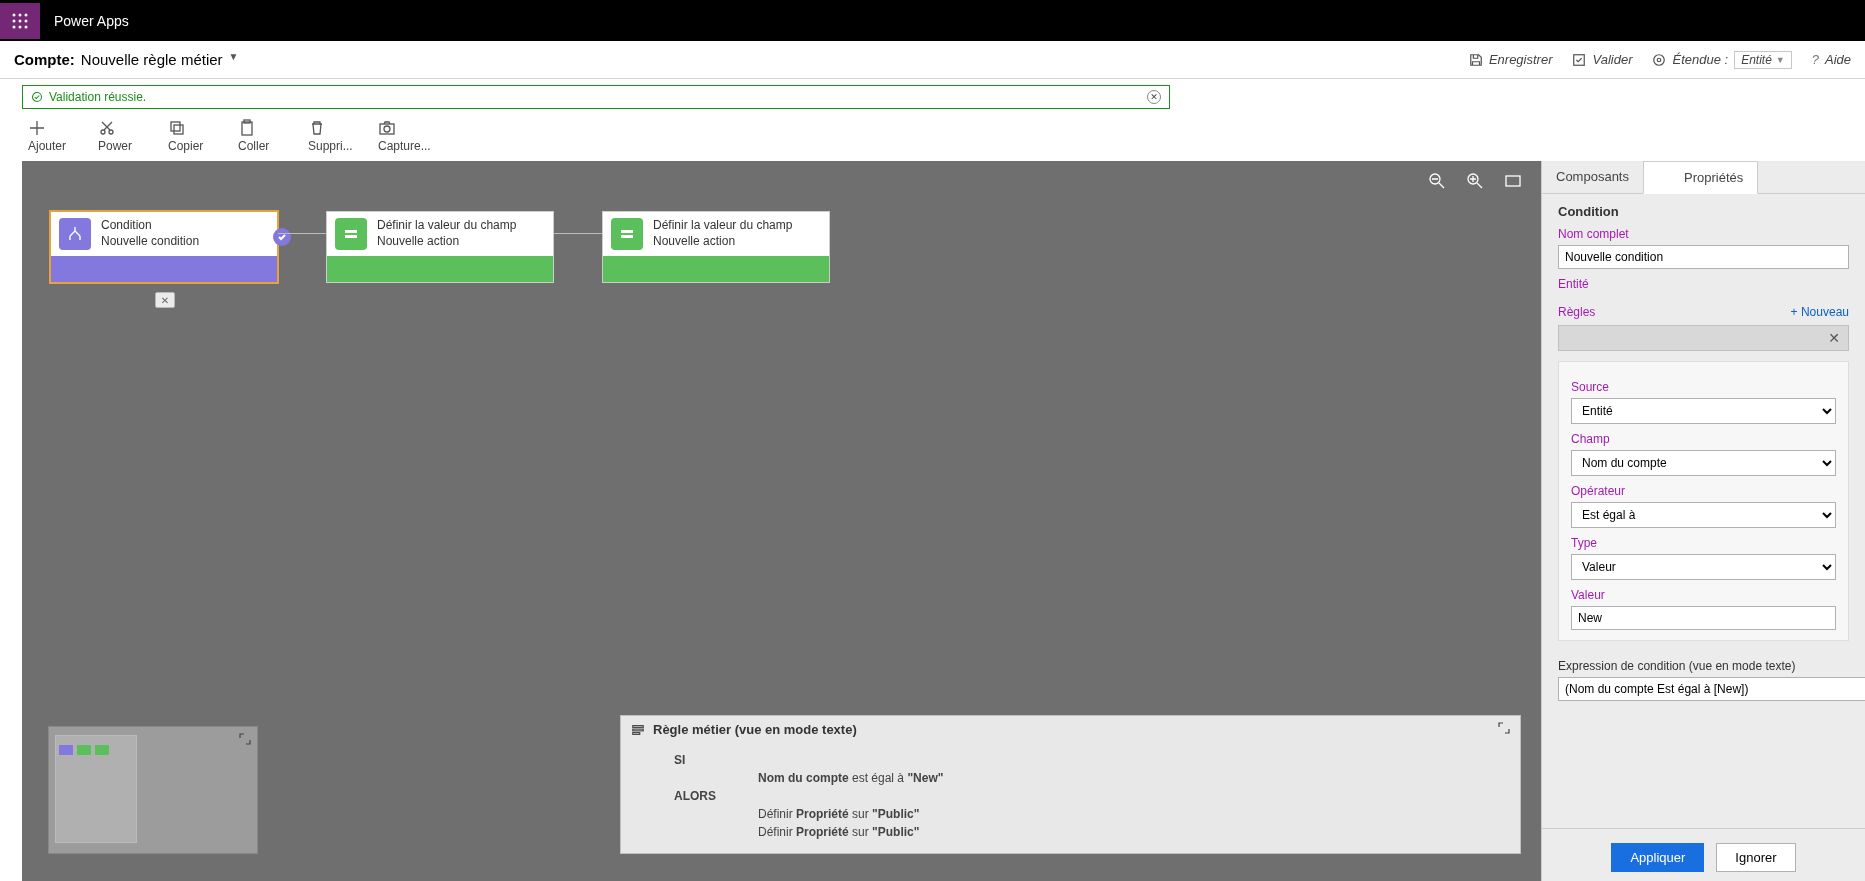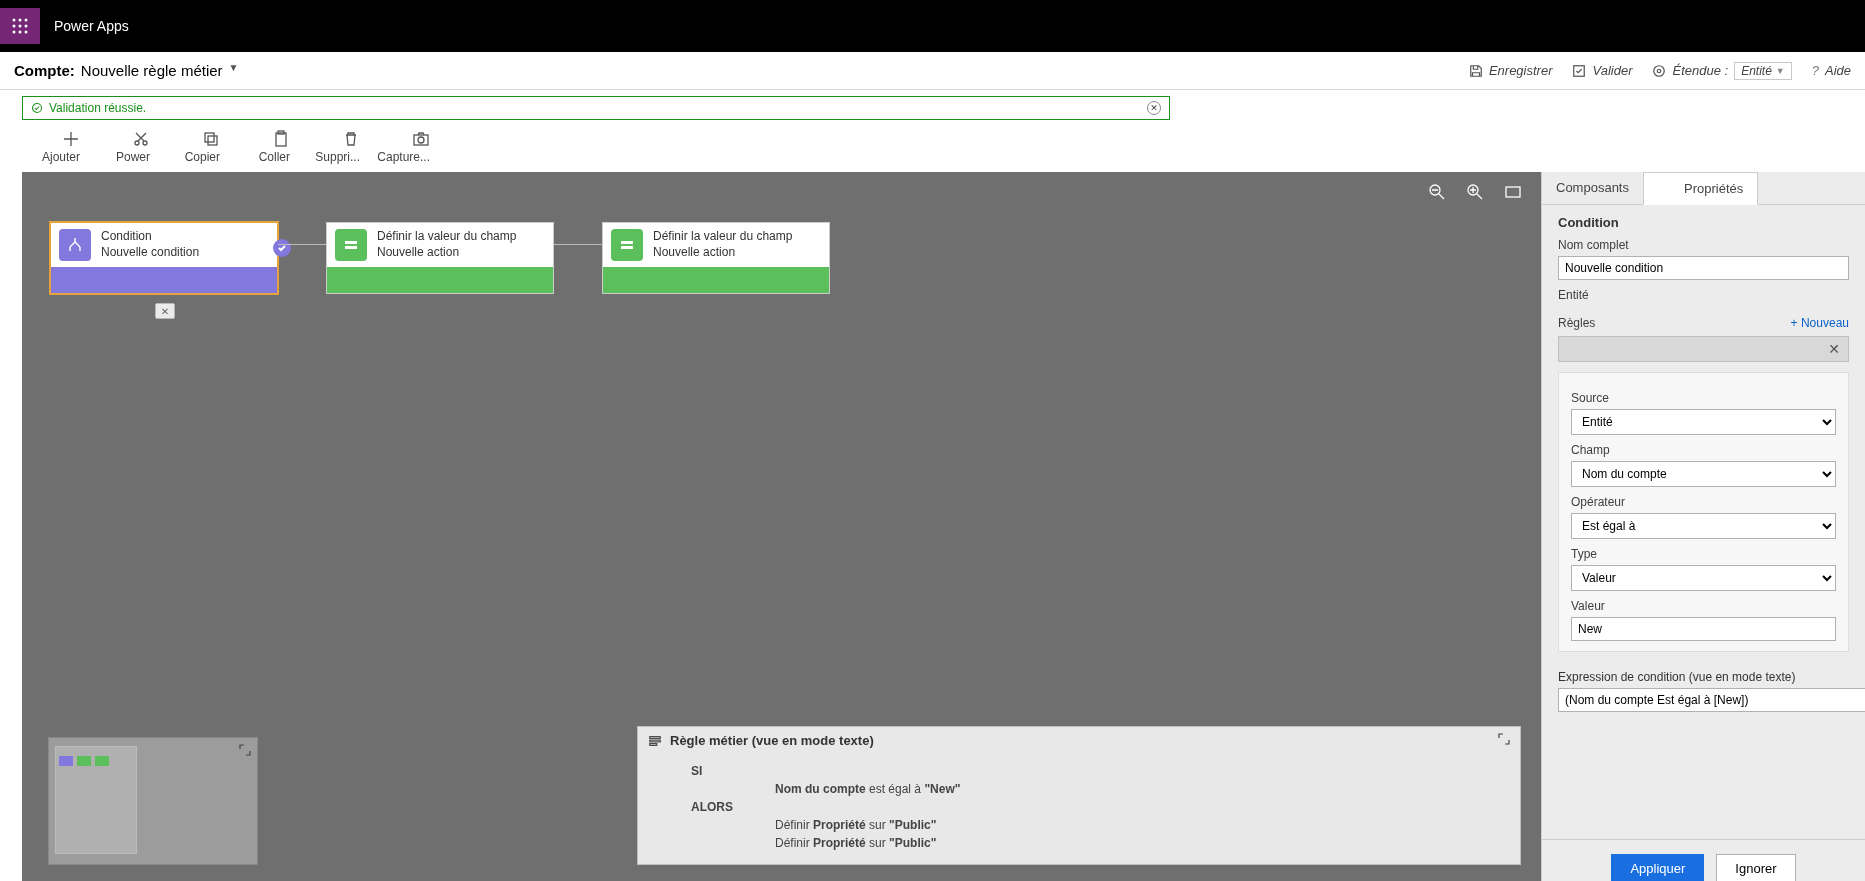--- a/index.html
+++ b/index.html
@@ -1,19 +1,19 @@
 <!DOCTYPE html>
 <html><head>
 <meta charset="utf-8">
 <style>
 * { box-sizing: border-box; margin: 0; padding: 0; font-family: "Segoe UI", Tahoma, sans-serif; }
 html, body { width: 1865px; height: 881px; overflow: hidden; background: #fff; }
 
 
-.topbar { height: 52px; background: #000; display: flex; align-items: center; }
+.topbar { height: 41px; background: #000; display: flex; align-items: center; }
 .waffle { width: 40px; height: 36px; background: #742774; display: flex; align-items: center; justify-content: center; cursor: pointer; }
 .waffle svg { width: 16px; height: 16px; fill: #fff; }
 .topbar-title { color: #fff; font-size: 14px; margin-left: 14px; }
 
 
 .breadcrumb-row { height: 38px; border-bottom: 1px solid #d6d6d6; display: flex; align-items: center; padding: 0 14px; }
 .crumb-label   { font-weight: 600; font-size: 15px; cursor: pointer; display: inline-flex; align-items: flex-start; gap: 6px; }
 .crumb-label .chev { font-size: 10px; color: #555; }
 .crumb-strong { font-weight: 400; }
 .top-actions { margin-left: auto; display: flex; align-items: center; gap: 20px; font-size: 13px; color: #444; font-style: italic; }
@@ -25,21 +25,21 @@
 
 .banner-wrap { padding: 6px 22px 4px; position: relative; z-index: 2; }
 .banner { border: 1px solid #1a8f1a; background: #fff; color: #1a8f1a; font-size: 12px;
           padding: 4px 8px; display: flex; align-items: center; justify-content: space-between; width: 1148px; }
 .banner .left { display: flex; align-items: center; gap: 6px; }
 .banner .x { cursor: pointer; color: #444; width: 14px; height: 14px; border: 1px solid #888; border-radius: 50%;
              display: flex; align-items: center; justify-content: center; font-size: 9px; }
 
 
 .toolbar { display: flex; gap: 18px; padding: 6px 28px 8px; font-size: 12px; color: #444; }
-.tool   { display: flex; flex-direction: column; align-items: flex-end; gap: 2px; cursor: pointer; width: 52px; }
+.tool   { display: flex; flex-direction: column; align-items: flex-start; gap: 2px; cursor: pointer; width: 52px; }
 .tool svg { width: 18px; height: 18px; stroke: #555; fill: none; stroke-width: 1.3; }
 
 
 .main { display: flex; height: calc(881px - 36px - 38px - 28px - 54px); }
 
 
 .canvas-area { flex: 1; background: #6f6f6f; position: relative; margin: 0 0 0 22px; }
 .zoom-bar { position: absolute; top: 10px; right: 18px; display: flex; gap: 18px; }
 .zoom-bar .zb { width: 20px; height: 20px; cursor: pointer; display: flex; align-items: center;
                justify-content: center; color: #fff; }
@@ -75,41 +75,41 @@
            border: 1px solid #888; }
 .mm-view { position: absolute; left: 6px; top: 8px; width: 82px; height: 108px; background: rgba(190,190,190,.6);
            border: 1px solid #bbb; }
 .mm-node { position: absolute; width: 14px; height: 10px; top: 18px; }
 .mm-node.c { background: #8378de; left: 10px; }
 .mm-node.a1 { background: #5bbf5b; left: 28px; }
 .mm-node.a2 { background: #5bbf5b; left: 46px; }
 .mm-exp { position: absolute; top: 4px; right: 6px; cursor: pointer; }
 
 
-.textview { position: absolute; left: 615px; right: 20px; bottom: 32px; background: #e8e8e8;
+.textview { position: absolute; left: 598px; right: 20px; bottom: 32px; background: #e8e8e8;
             border: 1px solid #bfbfbf; }
 .tv-head { display: flex; align-items: center; gap: 8px; padding: 6px 10px; font-size: 13px; font-weight: 600;
            color: #333; }
 .tv-head .spacer { margin-left: auto; }
 .tv-body { padding: 6px 14px 14px; font-size: 12px; color: #444; }
 .tv-row { display: flex; gap: 34px; margin-top: 4px; }
 .tv-kw { font-weight: 600; width: 50px; margin-left: 39px; }
 .tv-txt b { font-weight: 600; }
 
 
 .right-pane { width: 324px; background: #ececec; border-left: 1px solid #ccc; display: flex; flex-direction: column; }
 .tabs { display: flex; border-bottom: 1px solid #ccc; }
 .tab { padding: 8px 14px; font-size: 13px; color: #444; cursor: pointer; }
 .tab.active { background: #fff; border: 1px solid #ccc; border-bottom: 1px solid #fff; margin-bottom: -1px; padding-left: 40px; }
 .pp-scroll { overflow-y: auto; flex: 1; position: relative; }
 .pp-scroll::-webkit-scrollbar { width: 14px; background: #ececec; }
 .pp-scroll::-webkit-scrollbar-thumb { background: #c2c2c2; }
 .section { padding: 10px 16px 4px; }
 .sec-title { font-weight: 600; font-size: 13px; margin-bottom: 8px; color: #333; }
-.field-label { font-size: 12px; color: #404040; margin-top: 8px; }
+.field-label { font-size: 12px; color: #a21caf; margin-top: 8px; }
 .field { width: 100%; margin-top: 4px; }
 .field input, .field select { width: 100%; border: 1px solid #b1b1b1; background: #fff; font-size: 12px;
                                padding: 4px 6px; }
 .rules-head { display: flex; justify-content: space-between; align-items: center; }
 .link { color: #0a62c9; font-size: 12px; cursor: pointer; }
 .rule-box { background: #d8d8d8; border: 1px solid #bfbfbf; height: 26px; margin-top: 6px;
             display: flex; justify-content: flex-end; align-items: center; padding: 0 8px; }
 .rule-box .x { cursor: pointer; color: #555; font-size: 14px; }
 .inner-rule { background: #f7f7f7; border: 1px solid #ddd; padding: 10px 12px; margin-top: 10px; }
 .expr-title { font-size: 12px; color: #333; margin: 14px 0 4px; padding: 0 16px; }

